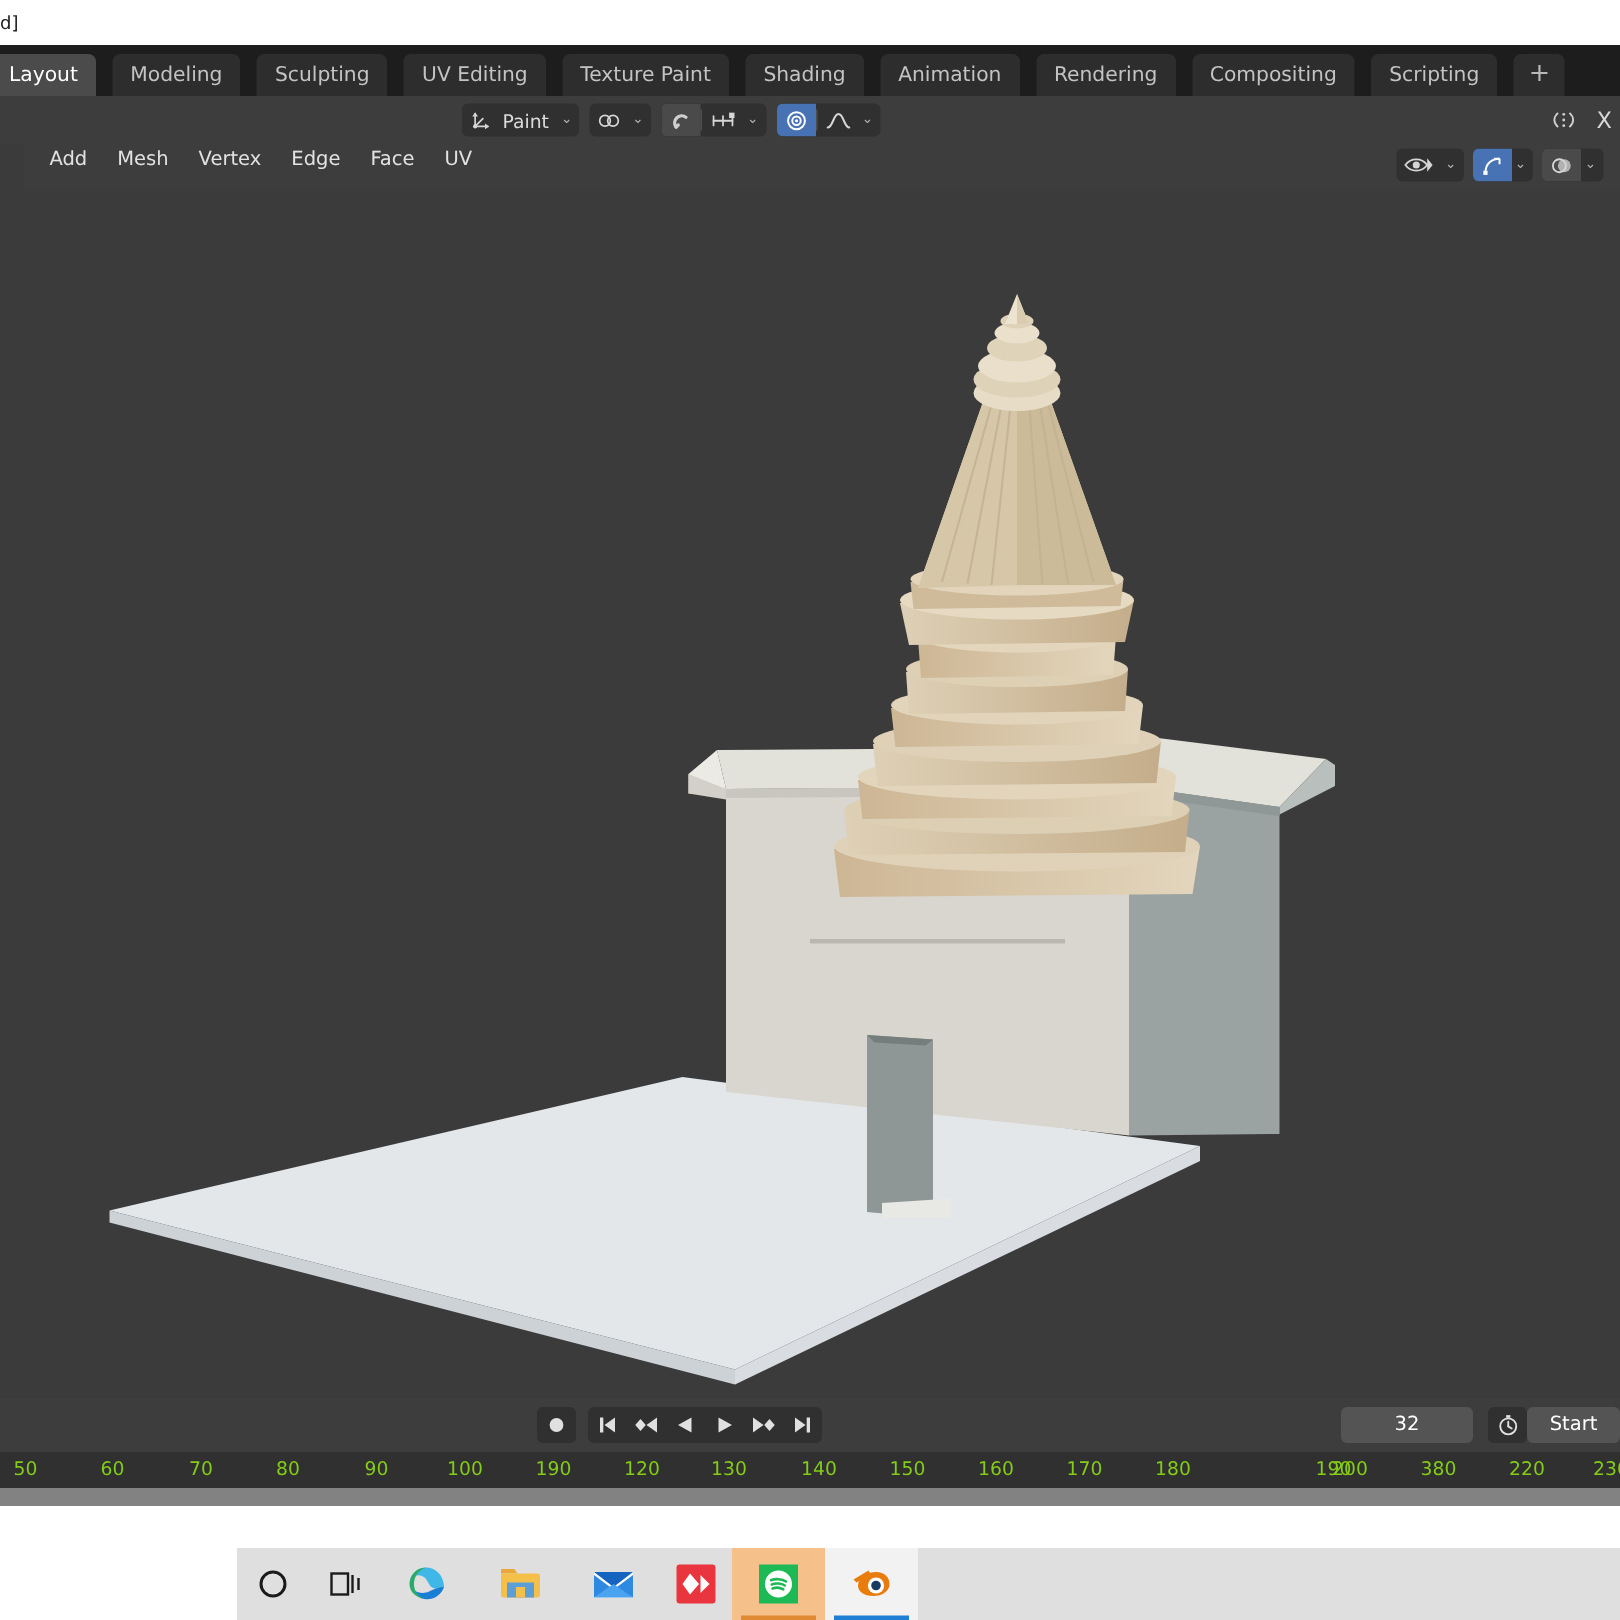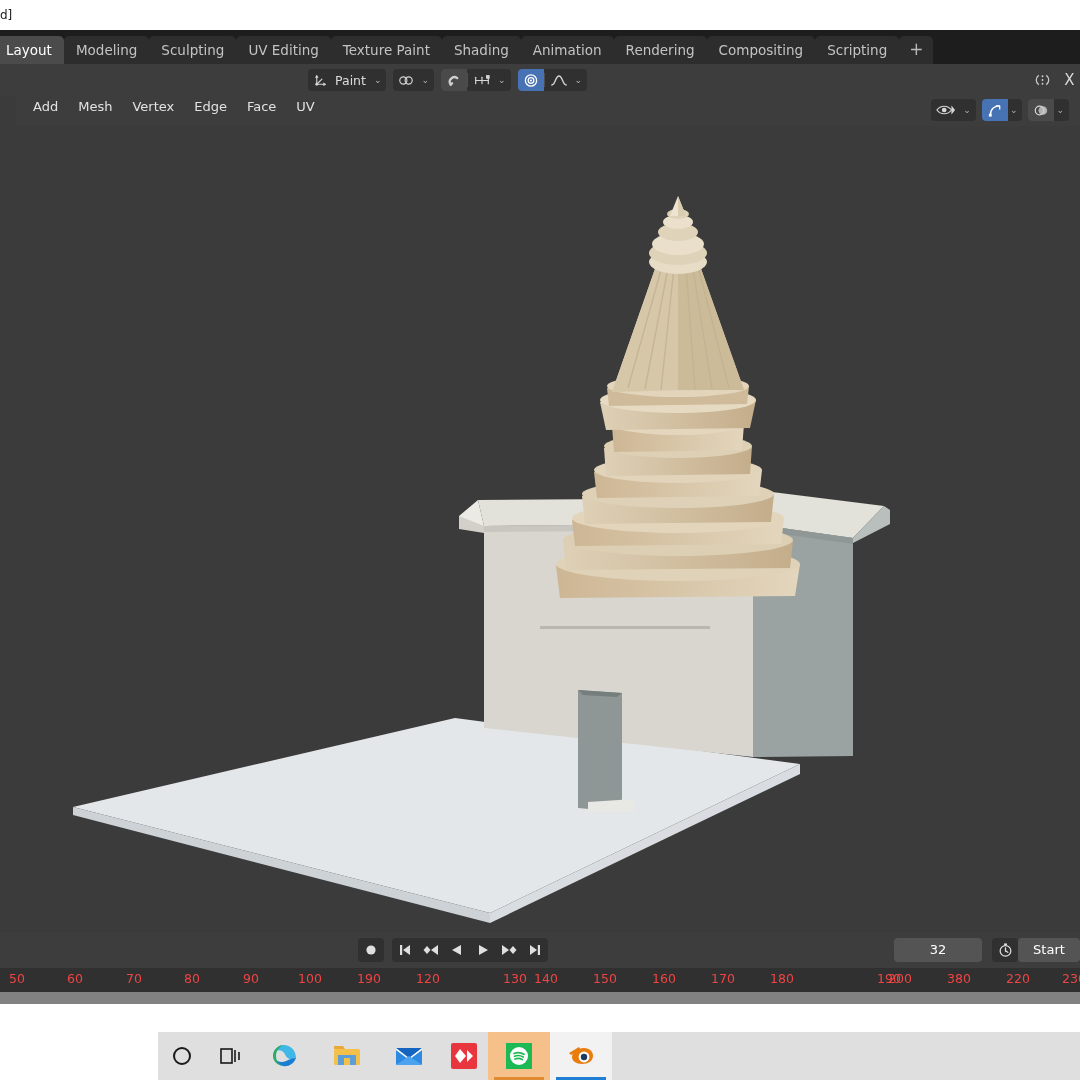--- a/index.html
+++ b/index.html
@@ -20,21 +20,21 @@
   }
 
   
   .topbar {
     position: absolute; left: 0; top: 30px; width: 1080px; height: 34px;
     background: #1d1d1d;
     display: flex; align-items: flex-end;
   }
   .ws-tab {
     height: 28px; line-height: 28px;
-    padding: 0 12px; margin-right: 0;
+    padding: 0 12px; margin-right: 11px;
     font-size: 13.5px; color: #c3c3c3;
     background: #2d2d2d;
     border-radius: 5px 5px 0 0;
     white-space: nowrap;
   }
   .ws-tab.active { background: #4b4b4b; color: #ffffff; }
   .ws-tab.first { border-radius: 0 5px 0 0; padding-left: 6px; }
   .ws-add {
     height: 28px; line-height: 26px; padding: 0 10px;
     font-size: 17px; color: #b9b9b9; background: #2d2d2d;
@@ -102,21 +102,21 @@
   .tl-field {
     height: 24px; line-height: 24px; background: #545454;
     border-radius: 4px; color: #ffffff; font-size: 13px;
     text-align: center; min-width: 88px; padding: 0 10px;
   }
   .tl-ruler {
     position: absolute; left: 0; top: 968px; width: 1080px; height: 24px;
     background: #303030;
   }
   .tl-tick {
-    position: absolute; top: 3px; font-size: 12.5px; color: #ef4444;
+    position: absolute; top: 3px; font-size: 12.5px; color: #84cc16;
     transform: translateX(-50%); white-space: nowrap;
   }
   .tl-body {
     position: absolute; left: 0; top: 992px; width: 1080px; height: 12px;
     background: #828282;
   }
 
   
   .statusbar {
     position: absolute; left: 0; top: 1004px; width: 1080px; height: 28px;
@@ -472,21 +472,21 @@
 
   <div class="tl-ruler">
     <span class="tl-tick" style="left:17px">50</span>
     <span class="tl-tick" style="left:75px">60</span>
     <span class="tl-tick" style="left:134px">70</span>
     <span class="tl-tick" style="left:192px">80</span>
     <span class="tl-tick" style="left:251px">90</span>
     <span class="tl-tick" style="left:310px">100</span>
     <span class="tl-tick" style="left:369px">190</span>
     <span class="tl-tick" style="left:428px">120</span>
-    <span class="tl-tick" style="left:515px">130</span>
+    <span class="tl-tick" style="left:486px">130</span>
     <span class="tl-tick" style="left:546px">140</span>
     <span class="tl-tick" style="left:605px">150</span>
     <span class="tl-tick" style="left:664px">160</span>
     <span class="tl-tick" style="left:723px">170</span>
     <span class="tl-tick" style="left:782px">180</span>
     <span class="tl-tick" style="left:889px">190</span>
     <span class="tl-tick" style="left:900px">200</span>
     <span class="tl-tick" style="left:959px">380</span>
     <span class="tl-tick" style="left:1018px">220</span>
     <span class="tl-tick" style="left:1074px">230</span>

